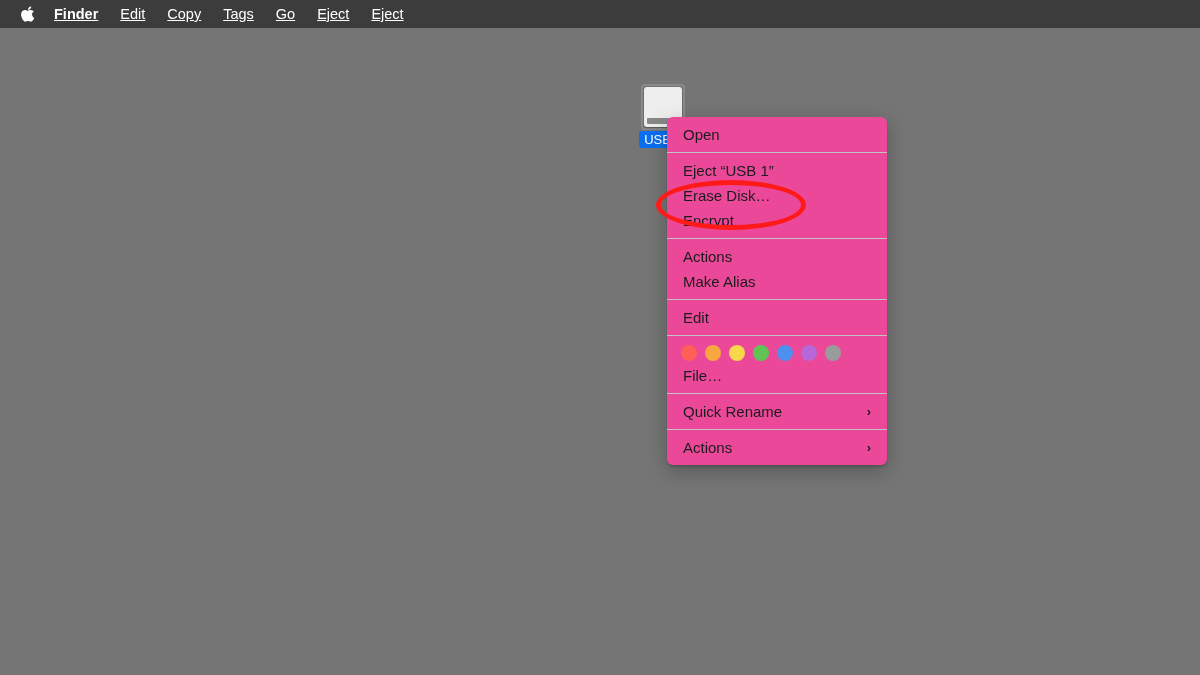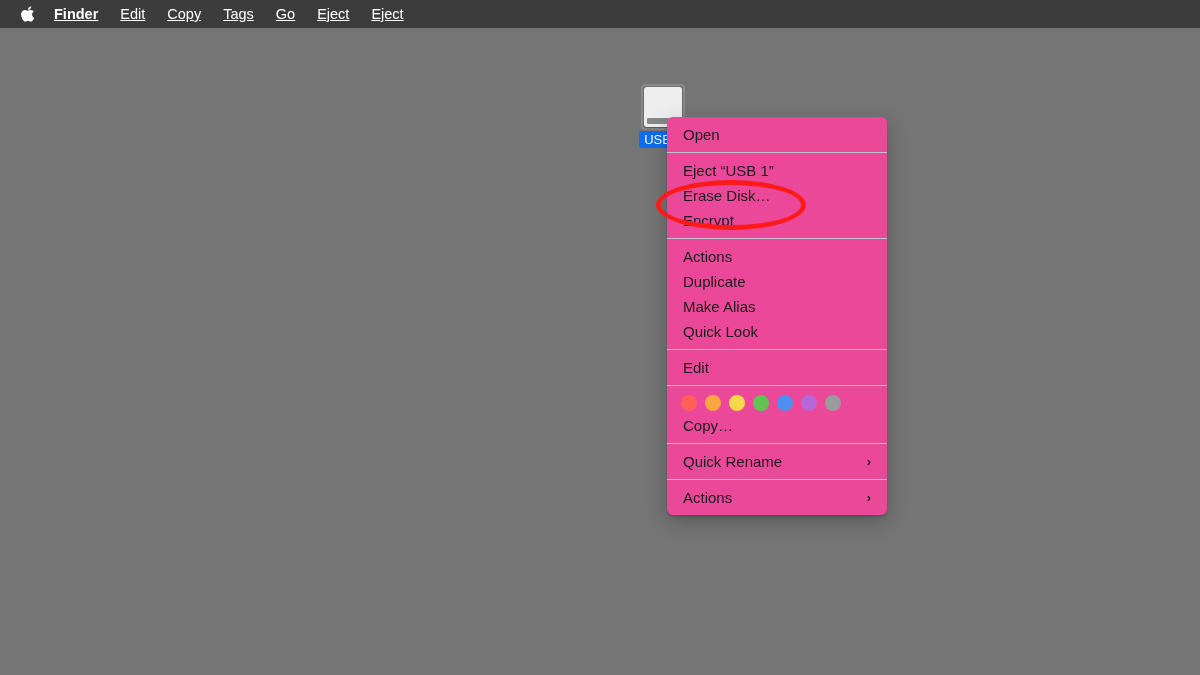--- a/index.html
+++ b/index.html
@@ -184,44 +184,38 @@
       <span>Erase Disk…</span>
     </div>
   <div class="ctx-item">
       <span>Encrypt</span>
     </div>
   <div class="ctx-sep"></div>
   <div class="ctx-item">
       <span>Actions</span>
     </div>
   <div class="ctx-item">
-      <span>Duplicate</span>
-    </div>
-  <div class="ctx-item">
       <span>Make Alias</span>
-    </div>
-  <div class="ctx-item">
-      <span>Quick Look</span>
     </div>
   <div class="ctx-sep"></div>
   <div class="ctx-item">
       <span>Edit</span>
     </div>
   <div class="ctx-sep"></div>
   <div class="ctx-tags-row">
     <span class="tag-dot" style="background:#ff5f57"></span>
     <span class="tag-dot" style="background:#f7a640"></span>
     <span class="tag-dot" style="background:#f6d84a"></span>
     <span class="tag-dot" style="background:#61c354"></span>
     <span class="tag-dot" style="background:#4f8ff0"></span>
     <span class="tag-dot" style="background:#b867d8"></span>
     <span class="tag-dot" style="background:#9b9b9b"></span>
   </div>
   <div class="ctx-item">
-      <span>Copy…</span>
+      <span>File…</span>
     </div>
   <div class="ctx-sep"></div>
   <div class="ctx-item">
     <span>Quick Rename</span>
     <span class="chevron">›</span>
   </div>
   <div class="ctx-sep"></div>
   <div class="ctx-item">
     <span>Actions</span>
     <span class="chevron">›</span>

